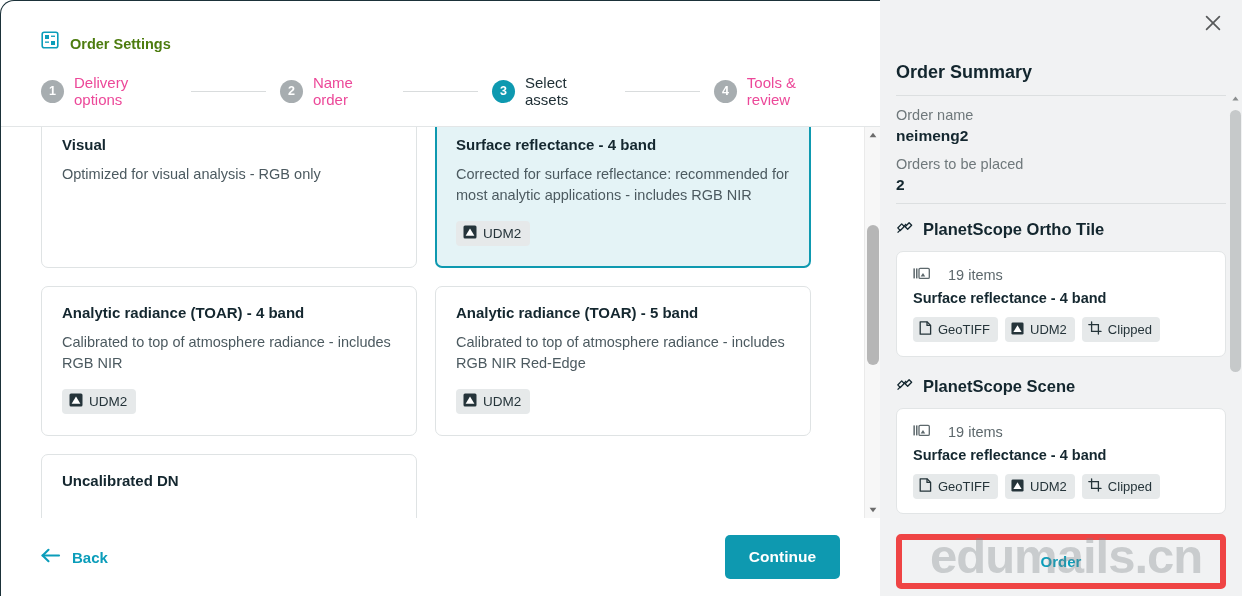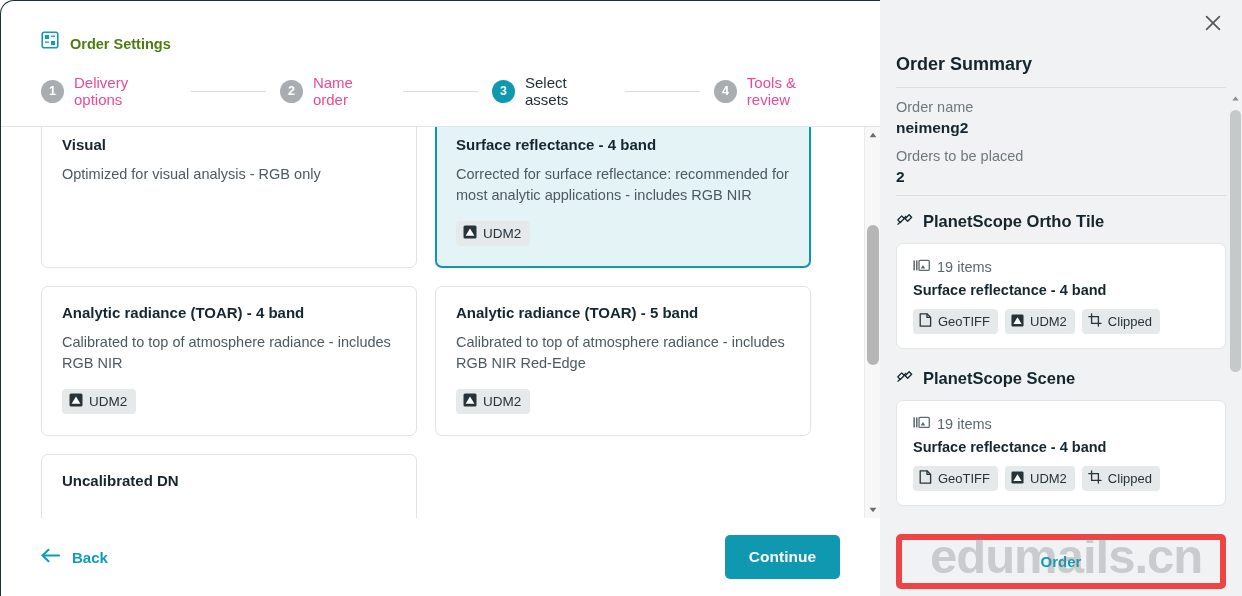--- a/index.html
+++ b/index.html
@@ -237,21 +237,21 @@
     cursor: pointer;
   }
   .summary-body {
     position: relative;
     flex: 1;
     overflow: hidden;
     padding: 0 16px 0 16px;
   }
   .summary-scroll {
     position: absolute;
-    top: 8px; left: 16px;
+    top: 16px; left: 16px;
     width: 330px;
   }
   .summary-title {
     font-size: 18px;
     font-weight: bold;
     color: #13262e;
     margin: 0 0 12px 0;
   }
   .divider { height: 1px; background: #dcdfe0; }
   .field-label {
@@ -279,21 +279,21 @@
   .summary-card {
     background: #ffffff;
     border: 1px solid #e2e5e6;
     border-radius: 7px;
     padding: 15px 16px 14px 16px;
     margin-bottom: 18px;
   }
   .items-row {
     display: flex;
     align-items: center;
-    gap: 7px;
+    gap: 18px;
     font-size: 14.5px;
     color: #5d686c;
     margin-bottom: 7px;
   }
   .summary-card-title {
     font-size: 14.5px;
     font-weight: bold;
     color: #14272f;
     margin: 0 0 11px 0;
   }

